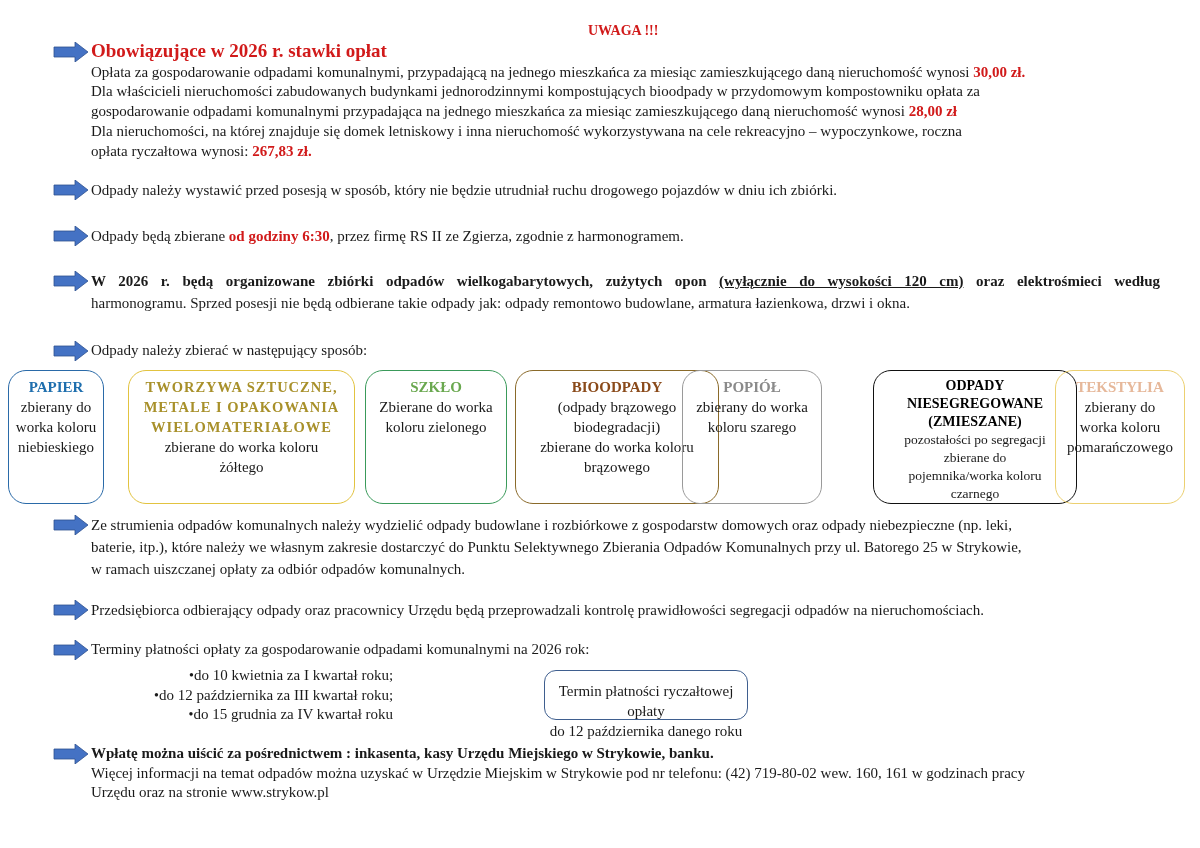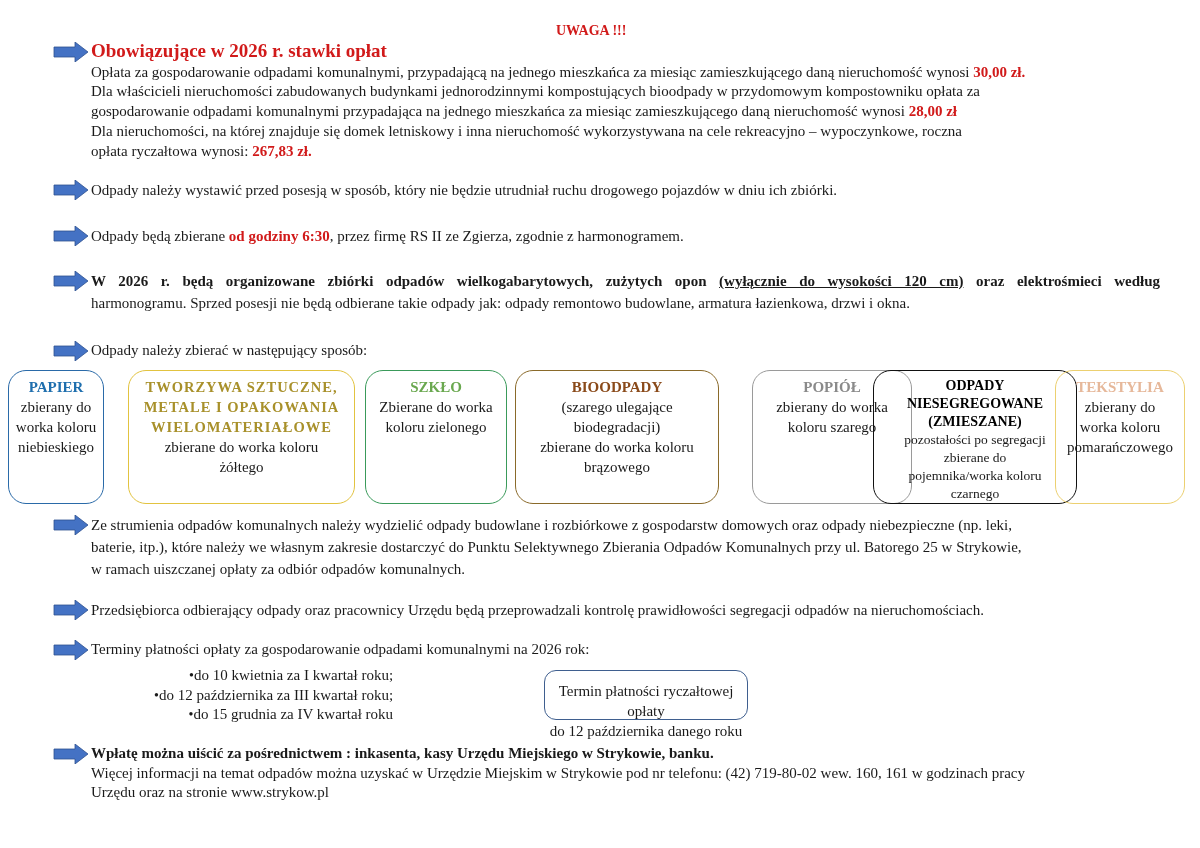--- a/index.html
+++ b/index.html
@@ -26,21 +26,21 @@
 <body>
 
 <svg width="0" height="0" style="position:absolute">
   <defs>
     <symbol id="arr" viewBox="0 0 36 20">
       <path d="M1 5 H22 V0 L35 10 L22 20 V15 H1 Z" fill="#4472c4" stroke="#2f528f" stroke-width="0.8"></path>
     </symbol>
   </defs>
 </svg>
 
-<div class="abs uwaga" style="left:556px;top:23px;">UWAGA !!!</div>
+<div class="abs uwaga" style="left:588px;top:23px;">UWAGA !!!</div>
 
 <svg class="arrow" style="left:53px;top:42px;">
     <use href="#arr"></use>
   </svg>
 <div class="abs title-main" style="left:91px;top:40px;">Obowiązujące w 2026 r. stawki opłat</div>
 <div class="line" style="left:91px;top:63px;">
   <span>Opłata za gospodarowanie odpadami komunalnymi, przypadającą na jednego mieszkańca za miesiąc zamieszkującego daną nieruchomość wynosi </span><span class="red">30,00 zł.</span>
 </div>
 <div class="line" style="left:91px;top:82px;">Dla właścicieli nieruchomości zabudowanych budynkami jednorodzinnymi kompostujących bioodpady w przydomowym kompostowniku opłata za</div>
 <div class="line" style="left:91px;top:102px;">
@@ -90,26 +90,26 @@
       <div>zbierane do worka koloru</div>
       <div>żółtego</div>
     </div>
     <div class="box" style="left: 365px; width: 142px; border-color: rgb(58, 154, 90);">
       <span class="bt" style="color: rgb(106, 168, 79); white-space: pre-line;">SZKŁO</span>
       <div>Zbierane do worka</div>
       <div>koloru zielonego</div>
     </div>
     <div class="box" style="left: 515px; width: 204px; border-color: rgb(138, 106, 42);">
       <span class="bt" style="color: rgb(138, 74, 26); white-space: pre-line;">BIOODPADY</span>
-      <div>(szarego ulegające</div>
+      <div>(odpady brązowego</div>
       <div>biodegradacji)</div>
       <div>zbierane do worka koloru</div>
       <div>brązowego</div>
     </div>
-    <div class="box" style="left: 752px; width: 160px; border-color: rgb(154, 154, 154);">
+    <div class="box" style="left: 682px; width: 140px; border-color: rgb(154, 154, 154);">
       <span class="bt" style="color: rgb(138, 138, 138); white-space: pre-line;">POPIÓŁ</span>
       <div>zbierany do worka</div>
       <div>koloru szarego</div>
     </div>
     <div class="box" style="left: 873px; width: 204px; border-color: rgb(17, 17, 17);">
       <span class="bt" style="color: rgb(0, 0, 0); white-space: pre-line; font-size: 14px; line-height: 18px;">ODPADY
 NIESEGREGOWANE
 (ZMIESZANE)</span>
       <div style="font-size: 13.5px; line-height: 18px;">pozostałości po segregacji</div>
       <div style="font-size: 13.5px; line-height: 18px;">zbierane do</div>

